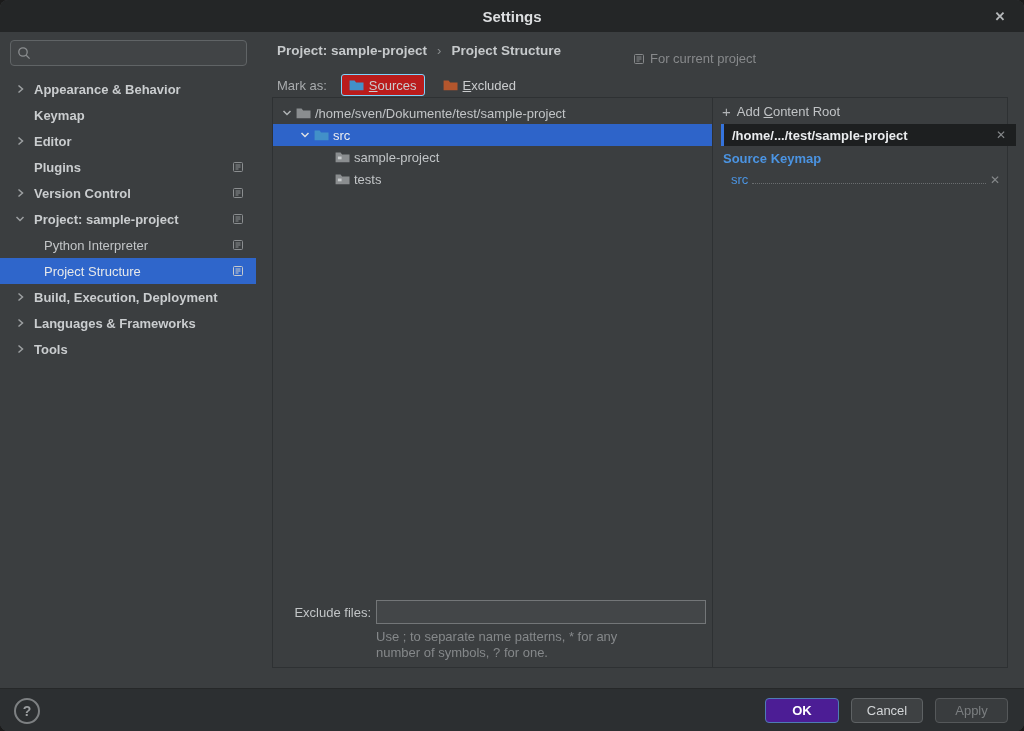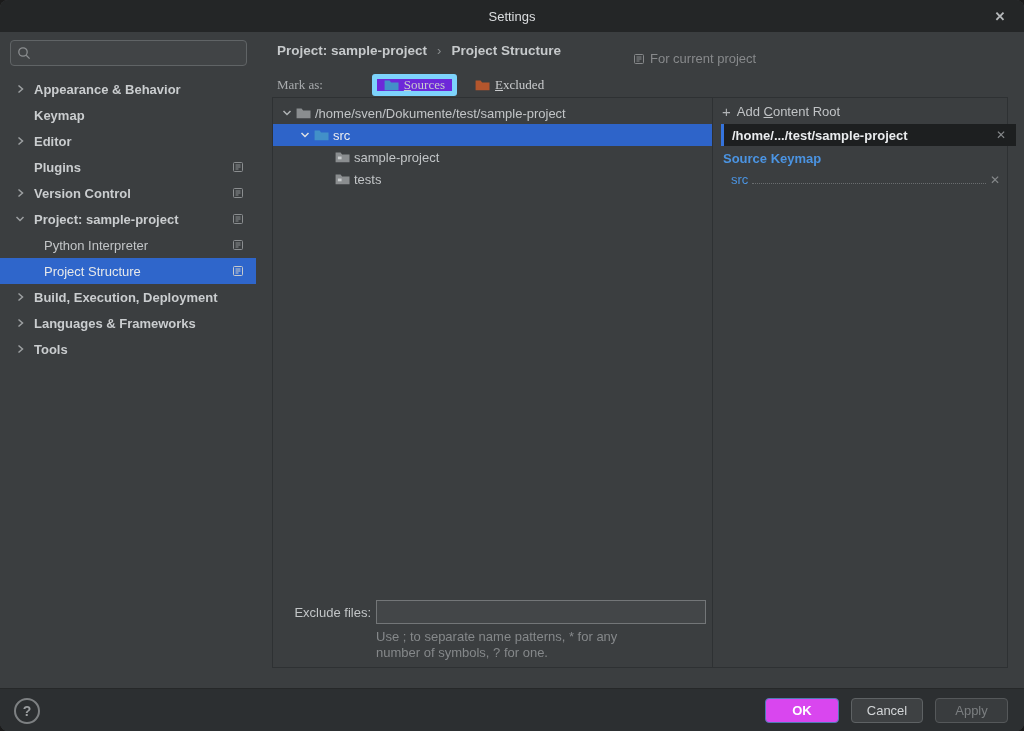--- a/index.html
+++ b/index.html
@@ -5,21 +5,21 @@
   html,body{margin:0;padding:0;background:#1b1b1b;}
   *{box-sizing:border-box;}
   .window{
     position:relative;width:1024px;height:731px;background:#3b3e40;
     border-radius:8px;overflow:hidden;
     font-family:"Liberation Sans",sans-serif;font-size:13px;color:#c4c7c9;
   }
   
   .titlebar{position:absolute;left:0;top:0;width:100%;height:32px;background:#242627;
     display:flex;align-items:center;justify-content:center;}
-  .titlebar .title{font-weight:normal;color:#dcdee0;font-size:13px;}
+  .titlebar .title{font-weight:bold;color:#dcdee0;font-size:15px;}
   .close-btn{position:absolute;right:10px;top:0;height:32px;width:28px;display:flex;
     align-items:center;justify-content:center;color:#b6b9bb;font-size:13px;font-weight:bold;cursor:default;}
   
   .sidebar{position:absolute;left:0;top:32px;width:256px;height:650px;background:#3b3e40;}
   .search-box{position:absolute;left:10px;top:8px;width:237px;height:26px;
     border:1px solid #606466;border-radius:4px;background:#414446;display:flex;align-items:center;padding:0 6px;}
   .search-box input{flex:1;background:transparent;border:none;outline:none;color:#d0d3d5;
     font-family:"Liberation Sans",sans-serif;font-size:13px;margin-left:5px;}
   .sb-list{position:absolute;left:0;top:44px;width:256px;}
   .sb-row{height:26px;display:flex;align-items:center;position:relative;cursor:default;}
@@ -30,24 +30,24 @@
   .sb-row.lvl1 .sb-label{font-weight:normal;color:#c2c5c7;margin-left:18px;}
   .sb-row.sel{background:#2f66cb;}
   .sb-row.sel .sb-label{color:#e6e8ea;}
   .sb-row .gear{position:absolute;right:12px;top:7px;}
   
   .breadcrumb{position:absolute;left:277px;top:40px;height:20px;display:flex;align-items:center;gap:10px;}
   .breadcrumb .crumb{font-weight:bold;color:#c6c9cb;font-size:13.5px;}
   .breadcrumb .sep{color:#8b8e90;}
   .scope{position:absolute;left:633px;top:51px;display:flex;align-items:center;gap:5px;color:#87898b;}
   
-  .markas{position:absolute;left:277px;top:73px;height:24px;display:flex;align-items:center;font-family:Liberation Serif, serif;}
+  .markas{position:absolute;left:277px;top:73px;height:24px;display:flex;align-items:center;}
   .markas .ma-label{color:#a9acae;margin-right:14px;}
   .chip{display:flex;align-items:center;height:22px;padding:0 7px;border-radius:3px;gap:5px;}
-  .chip.on{background:#6d28d9;border:5px solid #7dd3fc;margin-left:35px;}
+  .chip.on{background:#b91c1c;border:1px solid #7dd3fc;}
   .chip.off{background:transparent;border:1px solid transparent;margin-left:10px;}
   .chip .txt{color:#caccce;}
   .u{text-decoration:underline;}
   
   .panel{position:absolute;left:272px;top:97px;width:736px;height:571px;
     border:1px solid #2e3133;background:#3b3e40;}
   .tree{position:absolute;left:0;top:0;width:439px;height:100%;padding-top:4px;}
   .t-row{height:22px;display:flex;align-items:center;position:relative;color:#c2c5c7;}
   .t-row .chev{width:12px;height:12px;display:flex;align-items:center;justify-content:center;flex:none;}
   .t-row .f-ico{margin:0 4px 0 3px;flex:none;display:flex;}
@@ -75,21 +75,21 @@
   .sf-row .leader{flex:1;border-bottom:1px dotted #6a6d6f;margin:0 4px 5px 4px;}
   .sf-row .x-ico{padding:0 4px 2px 0;}
   
   .footer{position:absolute;left:0;bottom:0;width:100%;height:43px;background:#2c2f31;border-top:1px solid #262829;}
   .help-circle{position:absolute;left:14px;top:9px;width:26px;height:26px;border:2px solid #7d8082;
     border-radius:50%;display:flex;align-items:center;justify-content:center;color:#9b9ea0;
     font-weight:bold;font-size:14px;cursor:default;}
   .btns{position:absolute;right:16px;top:9px;display:flex;gap:12px;}
   .btn{height:25px;border-radius:4px;font-family:"Liberation Sans",sans-serif;font-size:13px;
     display:flex;align-items:center;justify-content:center;cursor:default;}
-  .btn.ok{width:74px;background:#d946ef;border:1px solid #4e7cb4;color:#ffffff;font-weight:bold;}
+  .btn.ok{width:74px;background:#4c1d95;border:1px solid #4e7cb4;color:#ffffff;font-weight:bold;}
   .btn.cancel{width:72px;background:#3e4143;border:1px solid #5e6264;color:#d2d5d7;}
   .btn.apply{width:73px;background:#393c3e;border:1px solid #55585a;color:#7b7e80;}
 </style>
 </head>
 <body>
 
 <div class="window">
 
   <div class="titlebar">
     <span class="title">Settings</span>

